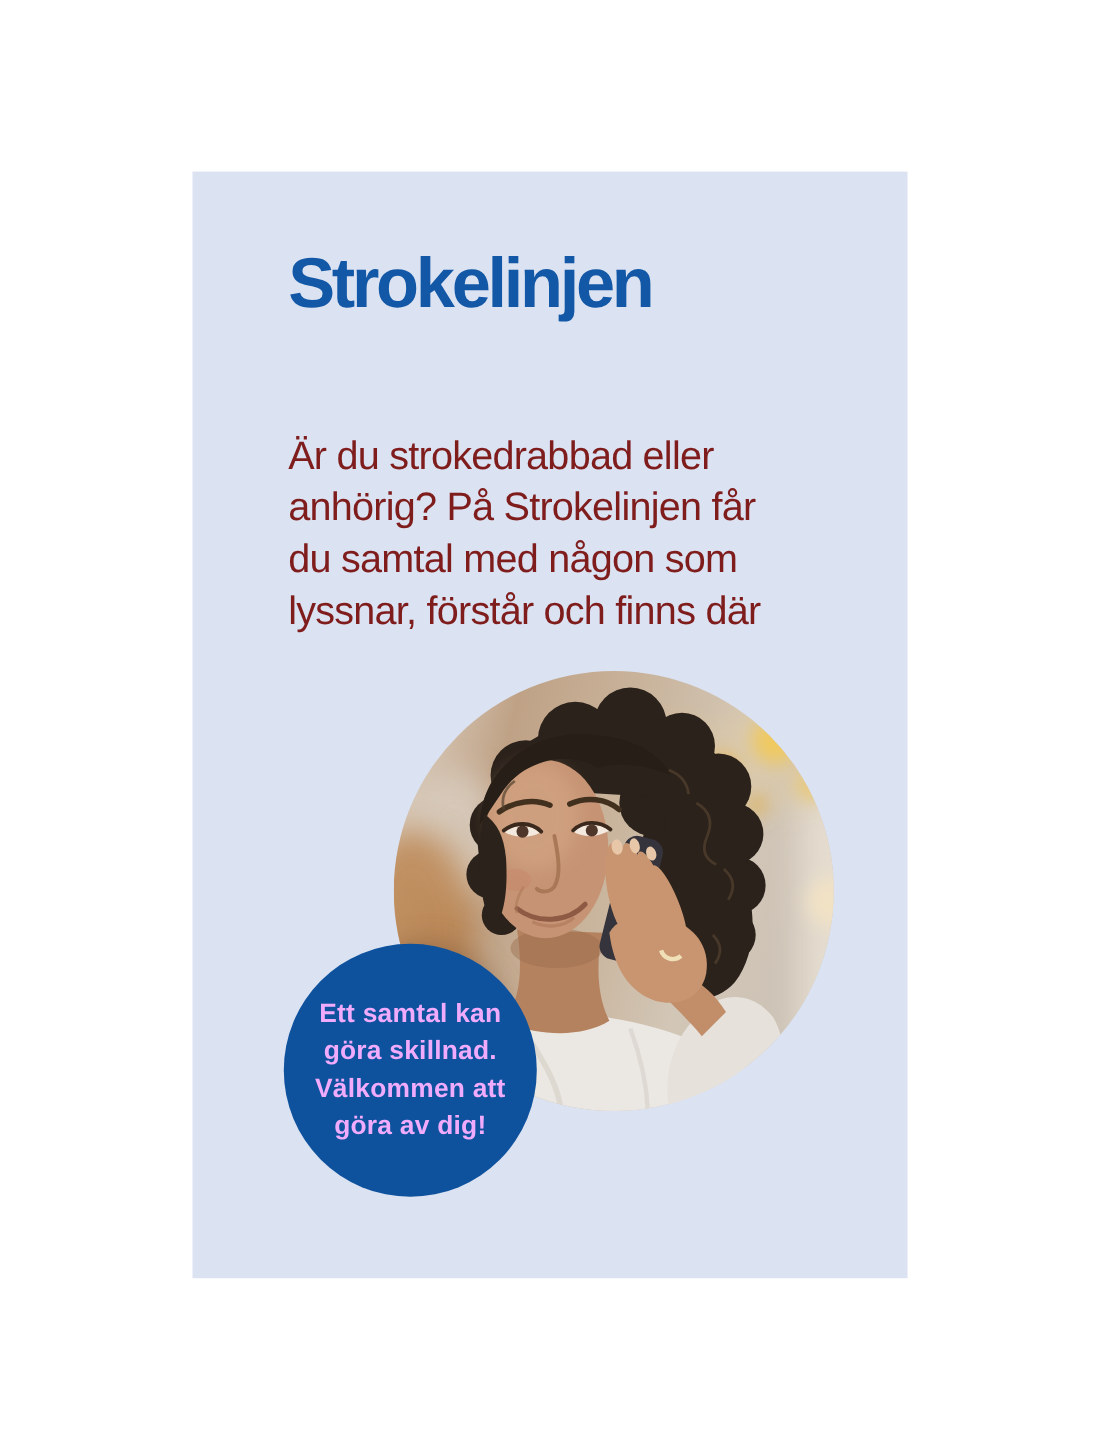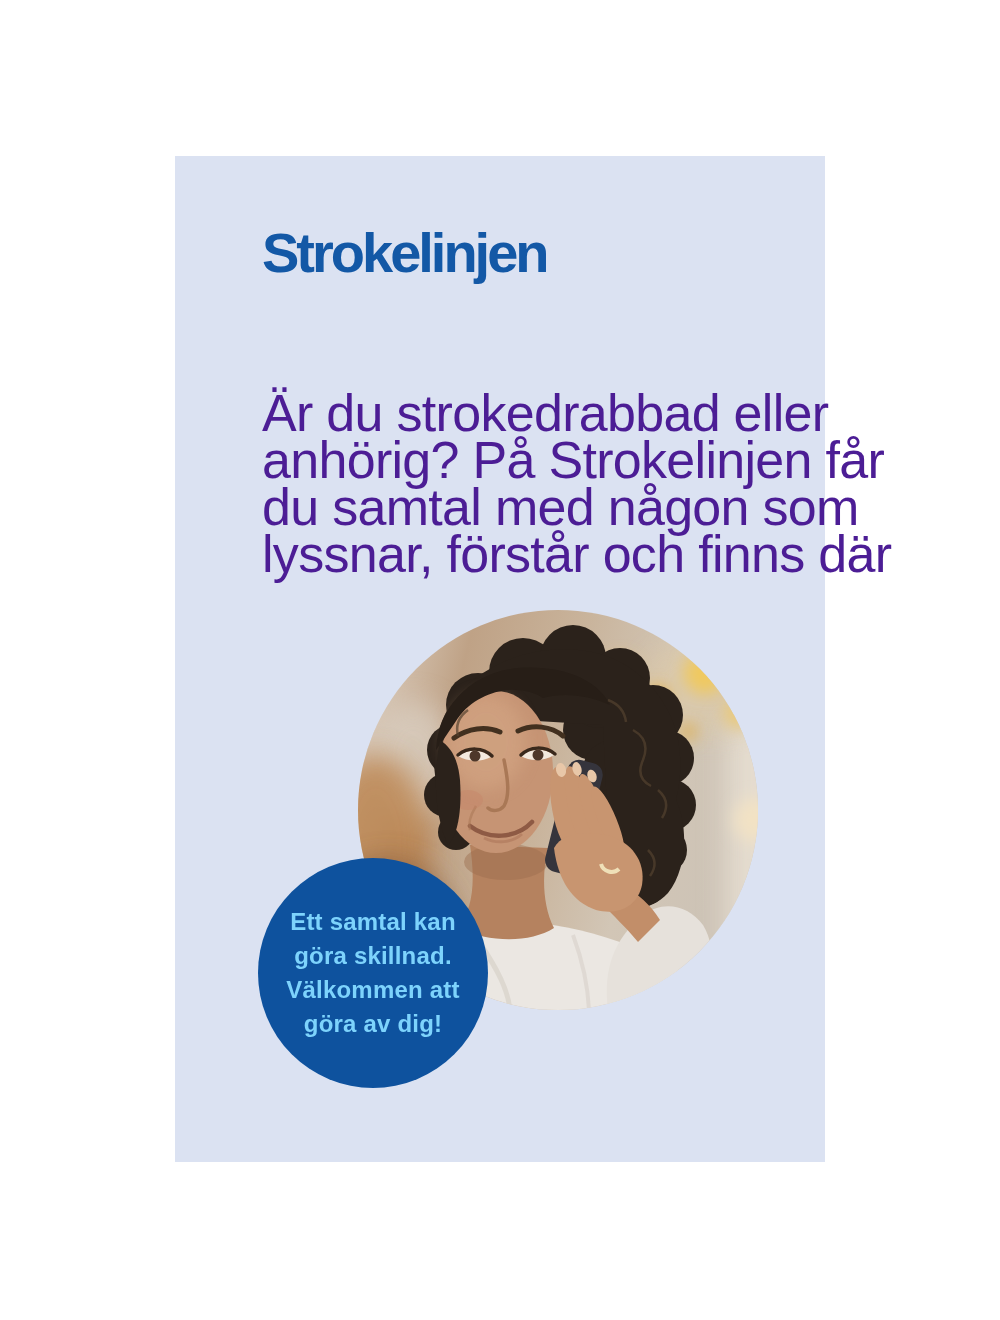--- a/index.html
+++ b/index.html
@@ -8,46 +8,46 @@
     font-family:"Liberation Sans", sans-serif;
     -webkit-font-smoothing:antialiased;
   }
   .page{position:relative;width:1000px;height:1320px;background:#ffffff;overflow:hidden;}
   .card{
     position:absolute;left:175px;top:156px;width:650px;height:1006px;
     background:#dbe2f2;
   }
   .title{
     position:absolute;left:87px;top:69px;margin:0;
-    font-size:56px;font-weight:bold;line-height:1;letter-spacing:-3px;
+    font-size:64px;font-weight:bold;line-height:1;letter-spacing:-3px;
     color:#1358a6;white-space:nowrap;
   }
   .subtitle{
     position:absolute;left:87px;top:167px;margin:0;
     font-size:52px;font-weight:bold;line-height:1;letter-spacing:-1.5px;
     color:#1c1c26;white-space:nowrap;
   }
   .body-text{
     position:absolute;left:87px;top:234px;margin:0;
-    font-size:52px;line-height:47px;letter-spacing:-0.7px;
-    color:#4c1d95;
+    font-size:36px;line-height:47px;letter-spacing:-0.7px;
+    color:#7f1d1d;
   }
   .body-text span{display:block;white-space:nowrap;}
   .photo-circle{
     position:absolute;left:183px;top:454px;width:400px;height:400px;
     border-radius:50%;overflow:hidden;z-index:1;
   }
   .photo-circle svg{display:block;width:400px;height:400px;}
   .badge-circle{
     position:absolute;left:83px;top:702px;width:230px;height:230px;
     border-radius:50%;background:#0e529e;z-index:2;
     display:flex;align-items:center;justify-content:center;text-align:center;
   }
   .badge-text{
-    color:#7dd3fc;font-weight:bold;font-size:24px;line-height:34px;letter-spacing:0.2px;
+    color:#f0abfc;font-weight:bold;font-size:24px;line-height:34px;letter-spacing:0.2px;
   }
   .badge-text span{display:block;white-space:nowrap;}
 </style>
 </head>
 <body>
 
 <div class="page">
   <div class="card">
 
     <h1 class="title">Strokelinjen</h1>

